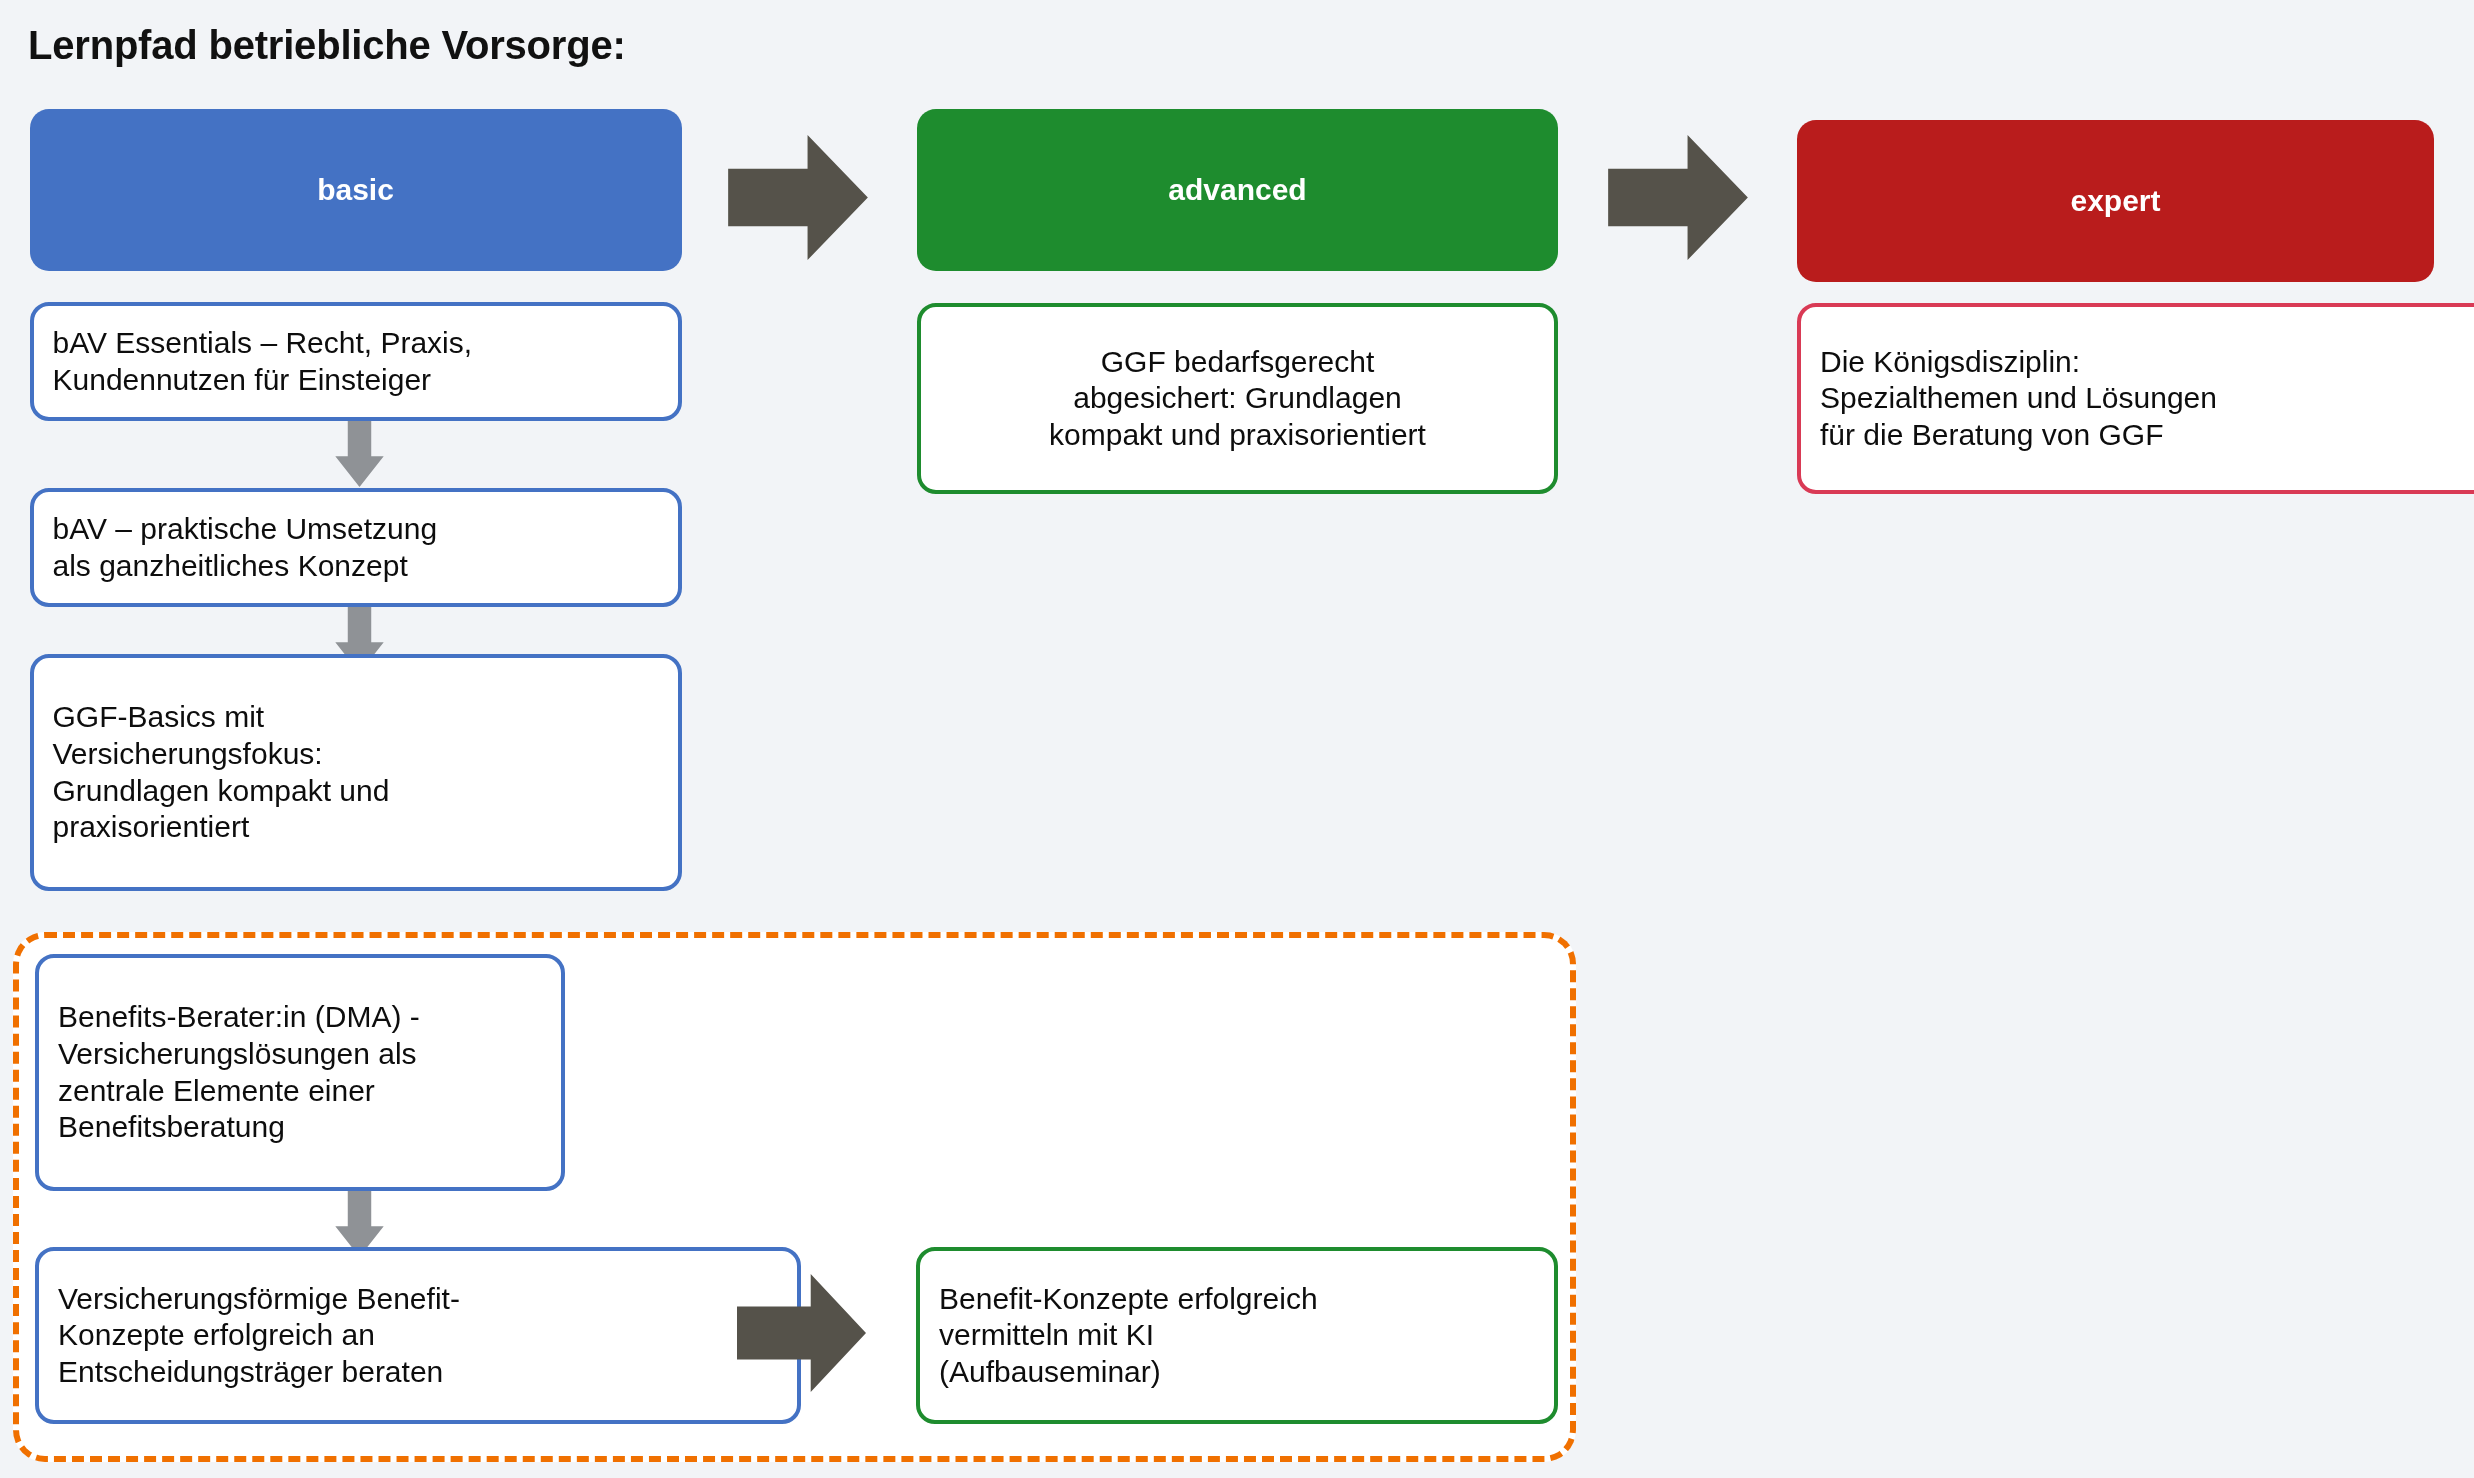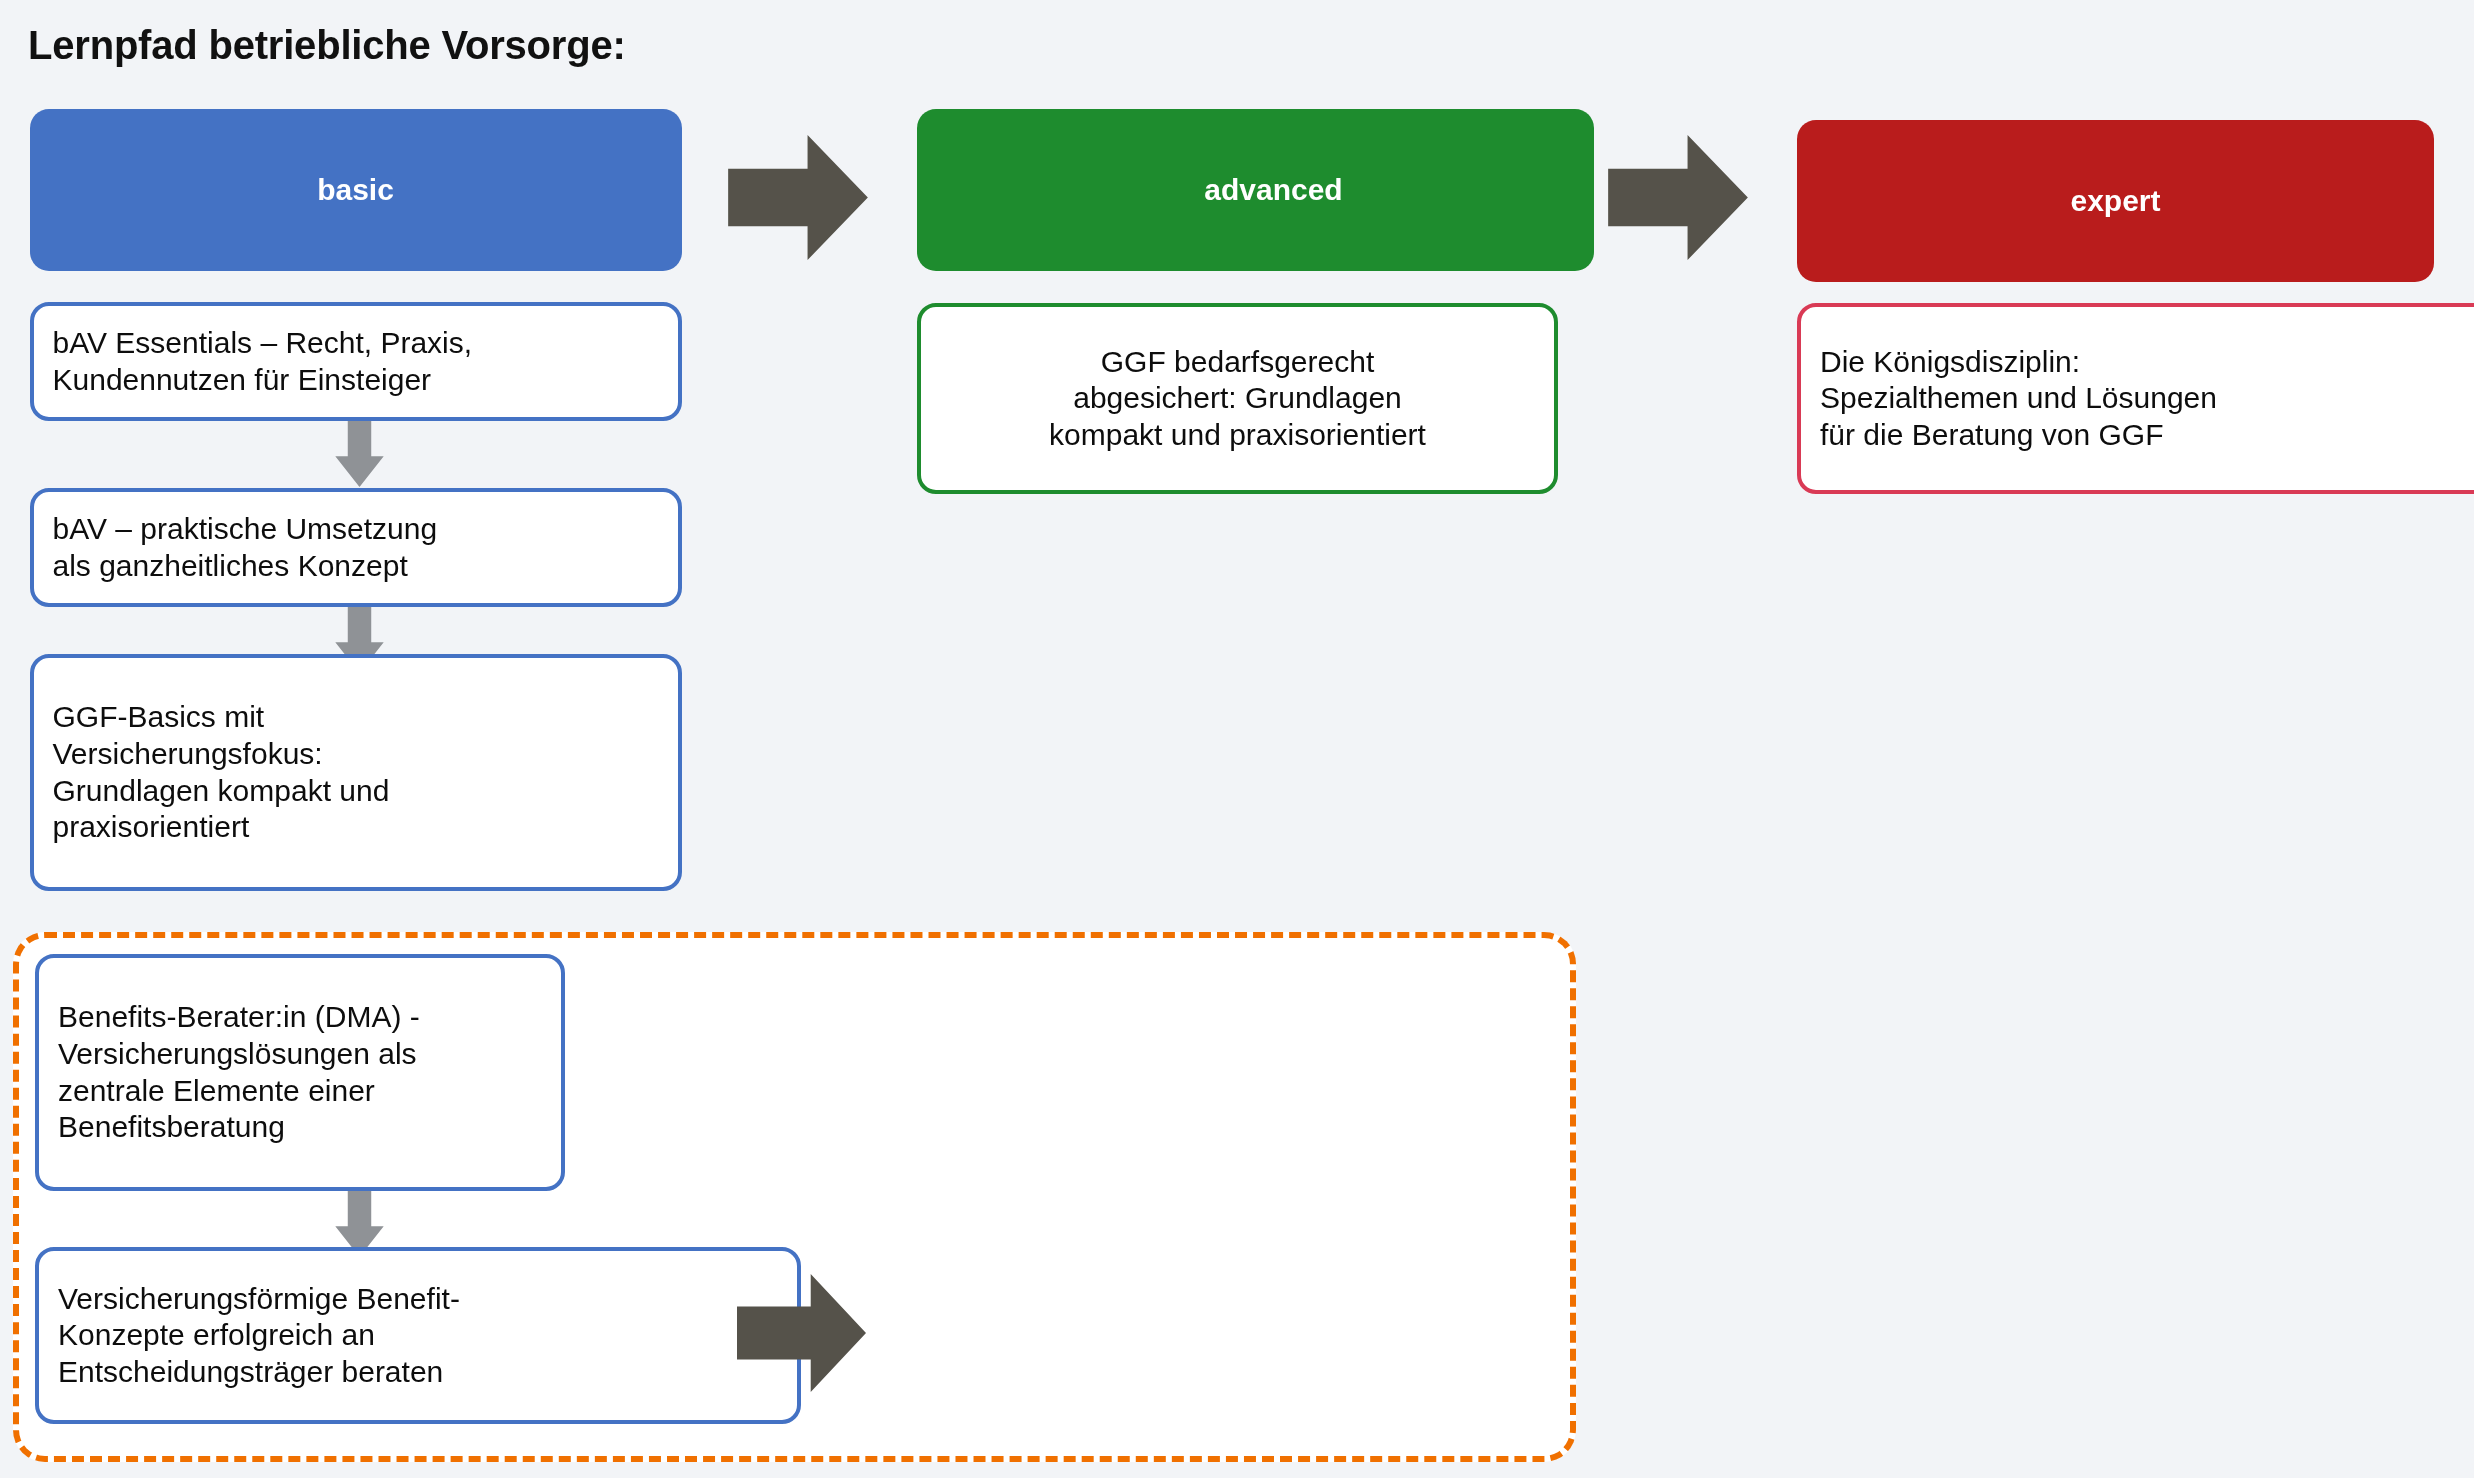--- a/index.html
+++ b/index.html
@@ -26,21 +26,21 @@
   .col-head{
     position:absolute;
     height:162px;
     border-radius:19px;
     display:flex;align-items:center;justify-content:center;
     color:#ffffff;
     font-size:30px;
     font-weight:bold;
   }
   .col-head.basic{left:29.5px;  top:109px; width:652px; background:#4472c4;}
-  .col-head.advanced{left:917px;top:109px; width:641px; background:#1e8c2e;padding-left:36px;}
+  .col-head.advanced{left:917px;top:109px; width:641px; background:#1e8c2e;}
   .col-head.expert{left:1797px;top:109px; width:637px; background:#b91c1c;margin-top:11px;}
 
   
   .h-arrow{position:absolute;}
   .h-arrow svg{display:block;}
 
   
   .card{
     position:absolute;
     background:#ffffff;
@@ -164,15 +164,20 @@
 Konzepte erfolgreich an
 Entscheidungsträger beraten</span>
   </div>
 
   <div class="h-arrow" style="left:737px;top:1274px;">
     <svg width="129" height="118" viewBox="0 0 175 160">
       <polygon points="0,44 100,44 100,0 175,80 100,160 100,116 0,116" fill="#55524a"></polygon>
     </svg>
   </div>
 
+  <div class="card green" style="left:916px;top:1247px;width:642px;height:177px;">
+    <span class="txt">Benefit-Konzepte erfolgreich
+vermitteln mit KI
+(Aufbauseminar)</span>
+  </div>
 
 </div>
 
 
 </body></html>

